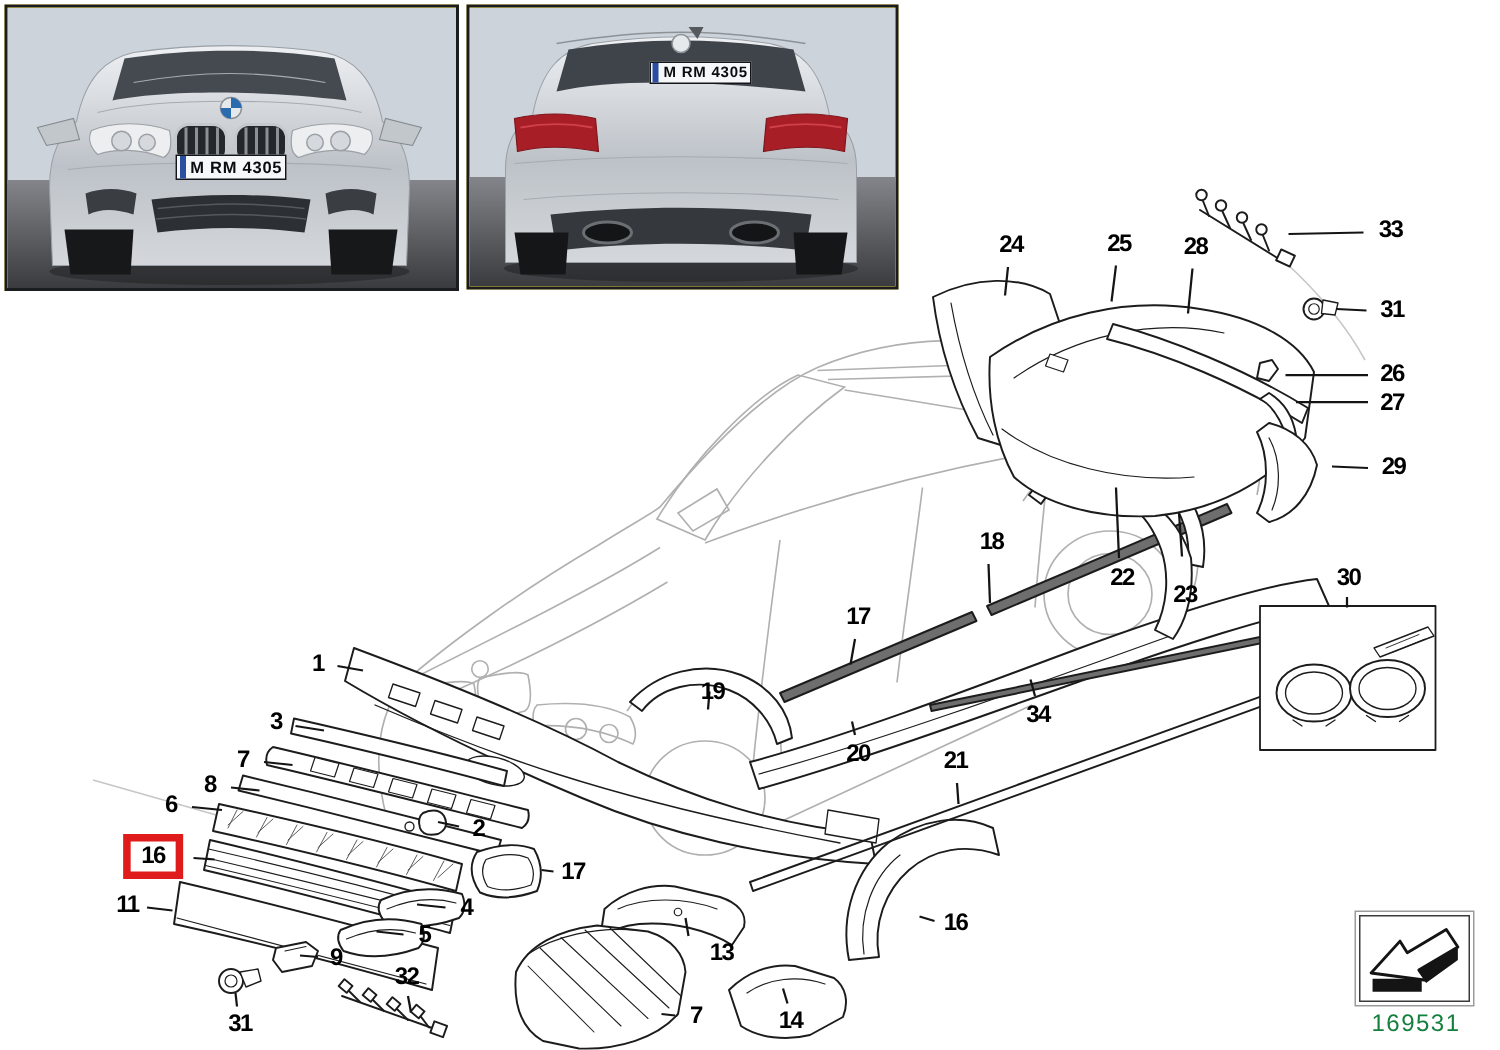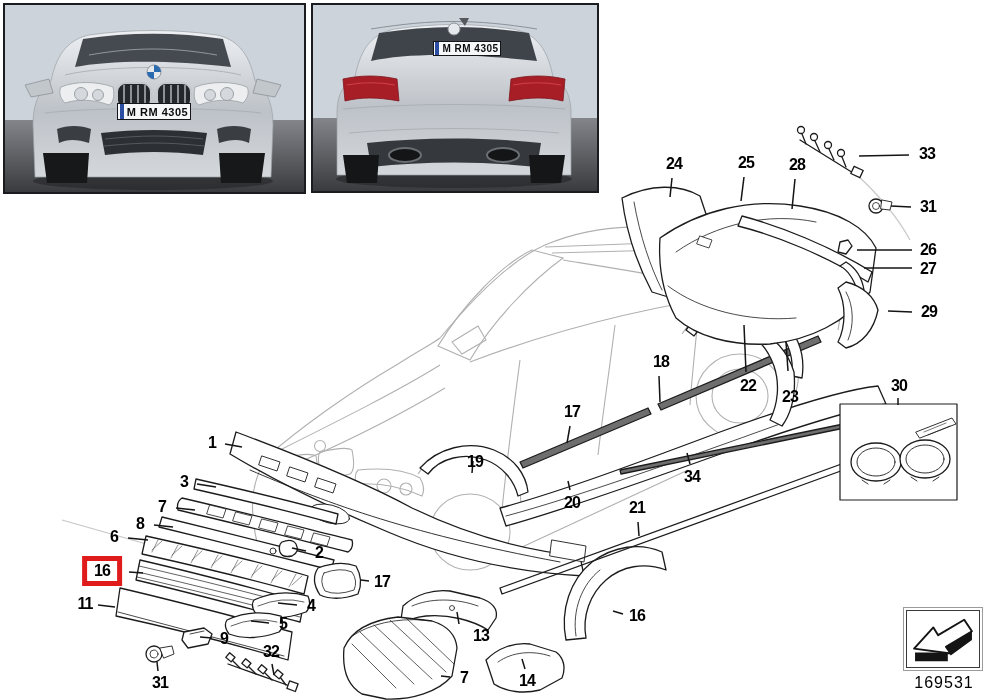--- a/index.html
+++ b/index.html
@@ -24,21 +24,21 @@
   .callout{position:absolute;transform:translate(-50%,-50%);font-weight:bold;font-size:16px;
            letter-spacing:-1px;line-height:1;color:#000;white-space:nowrap;z-index:5;}
   .callout.hl{border:5px solid #e01b1b;background:#fff;padding:2px 7px;}
 
   
   .stamp{position:absolute;left:903px;top:607px;width:80px;height:64px;background:#fff;
          border:1px solid #9b9b9b;box-sizing:border-box;}
   .stamp-inner{position:absolute;inset:2px;border:1px solid #3a3a3a;display:flex;
                align-items:center;justify-content:center;}
   .stamp-number{position:absolute;left:898px;top:674px;width:92px;text-align:center;
-                color:#000000;font-size:16px;letter-spacing:1px;}
+                color:#15803d;font-size:16px;letter-spacing:1px;}
 </style>
 </head>
 <body>
 
 <div class="stage">
 
   <div class="photo" id="photo-front">
     <svg width="299" height="187" viewBox="0 0 299 187">
       <defs>
         <linearGradient id="f-silver" x1="0" y1="0" x2="0" y2="1">

